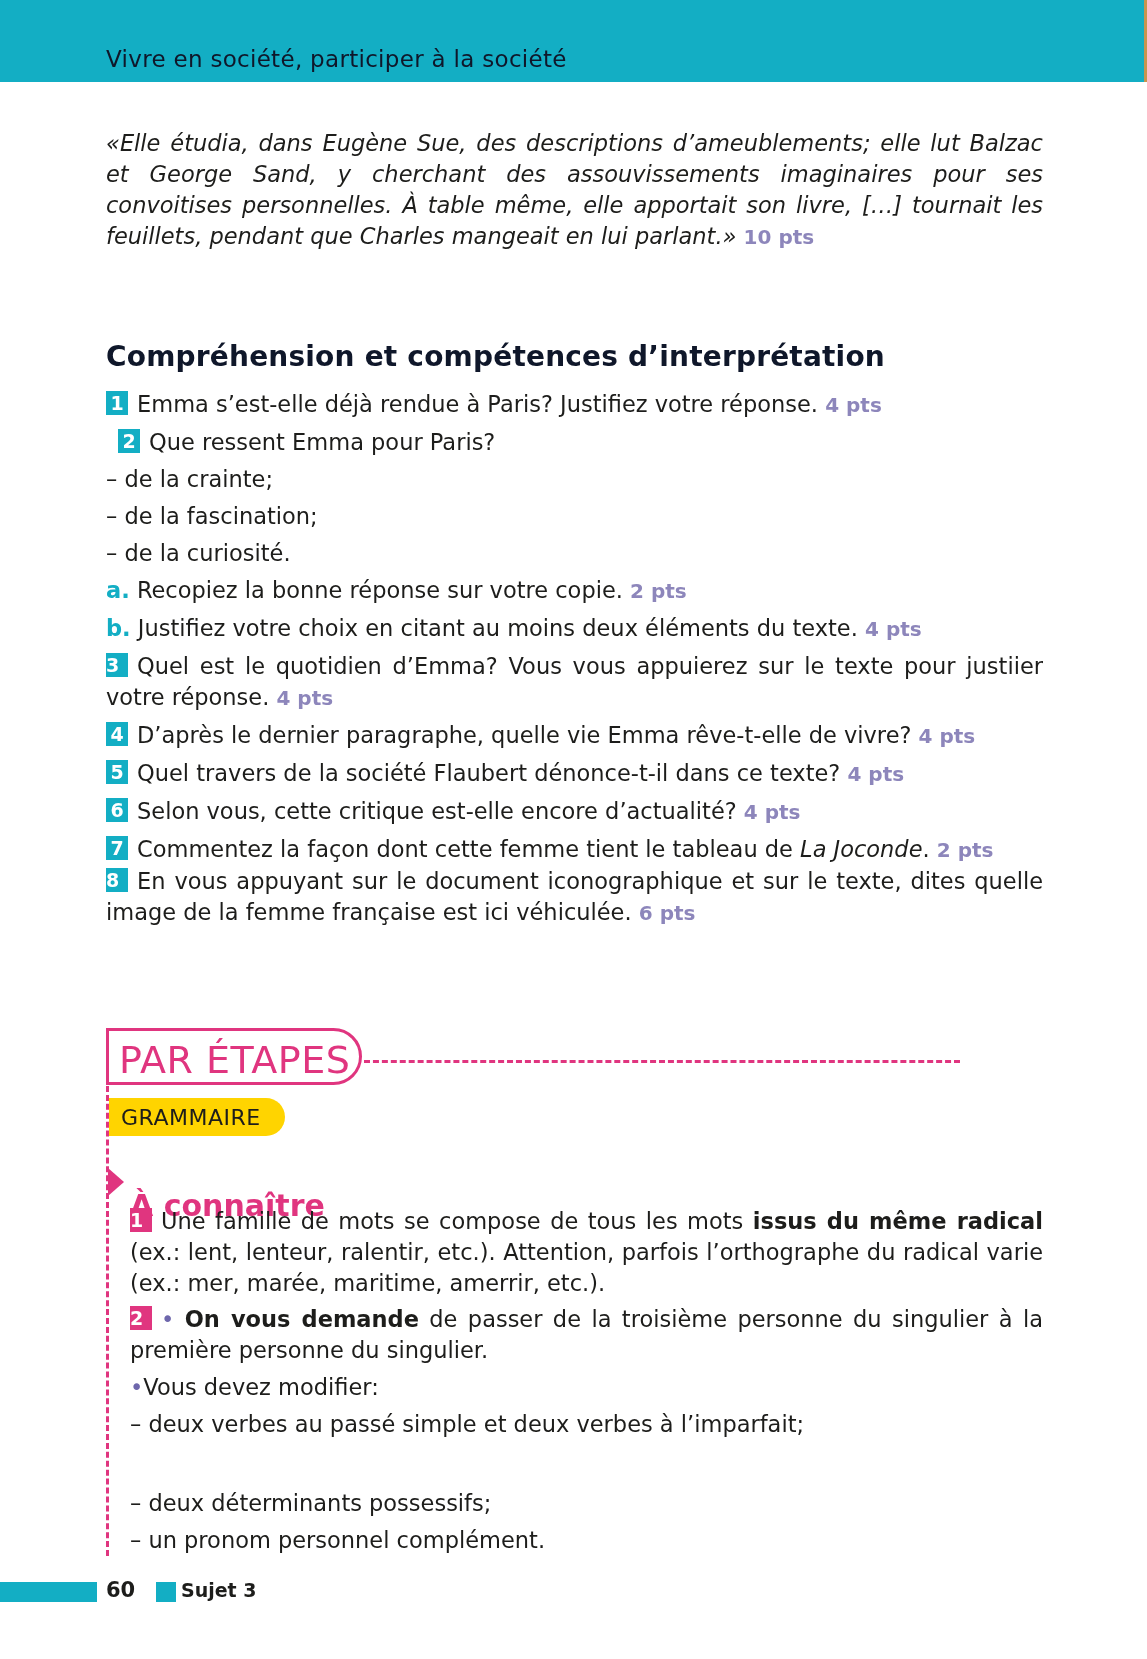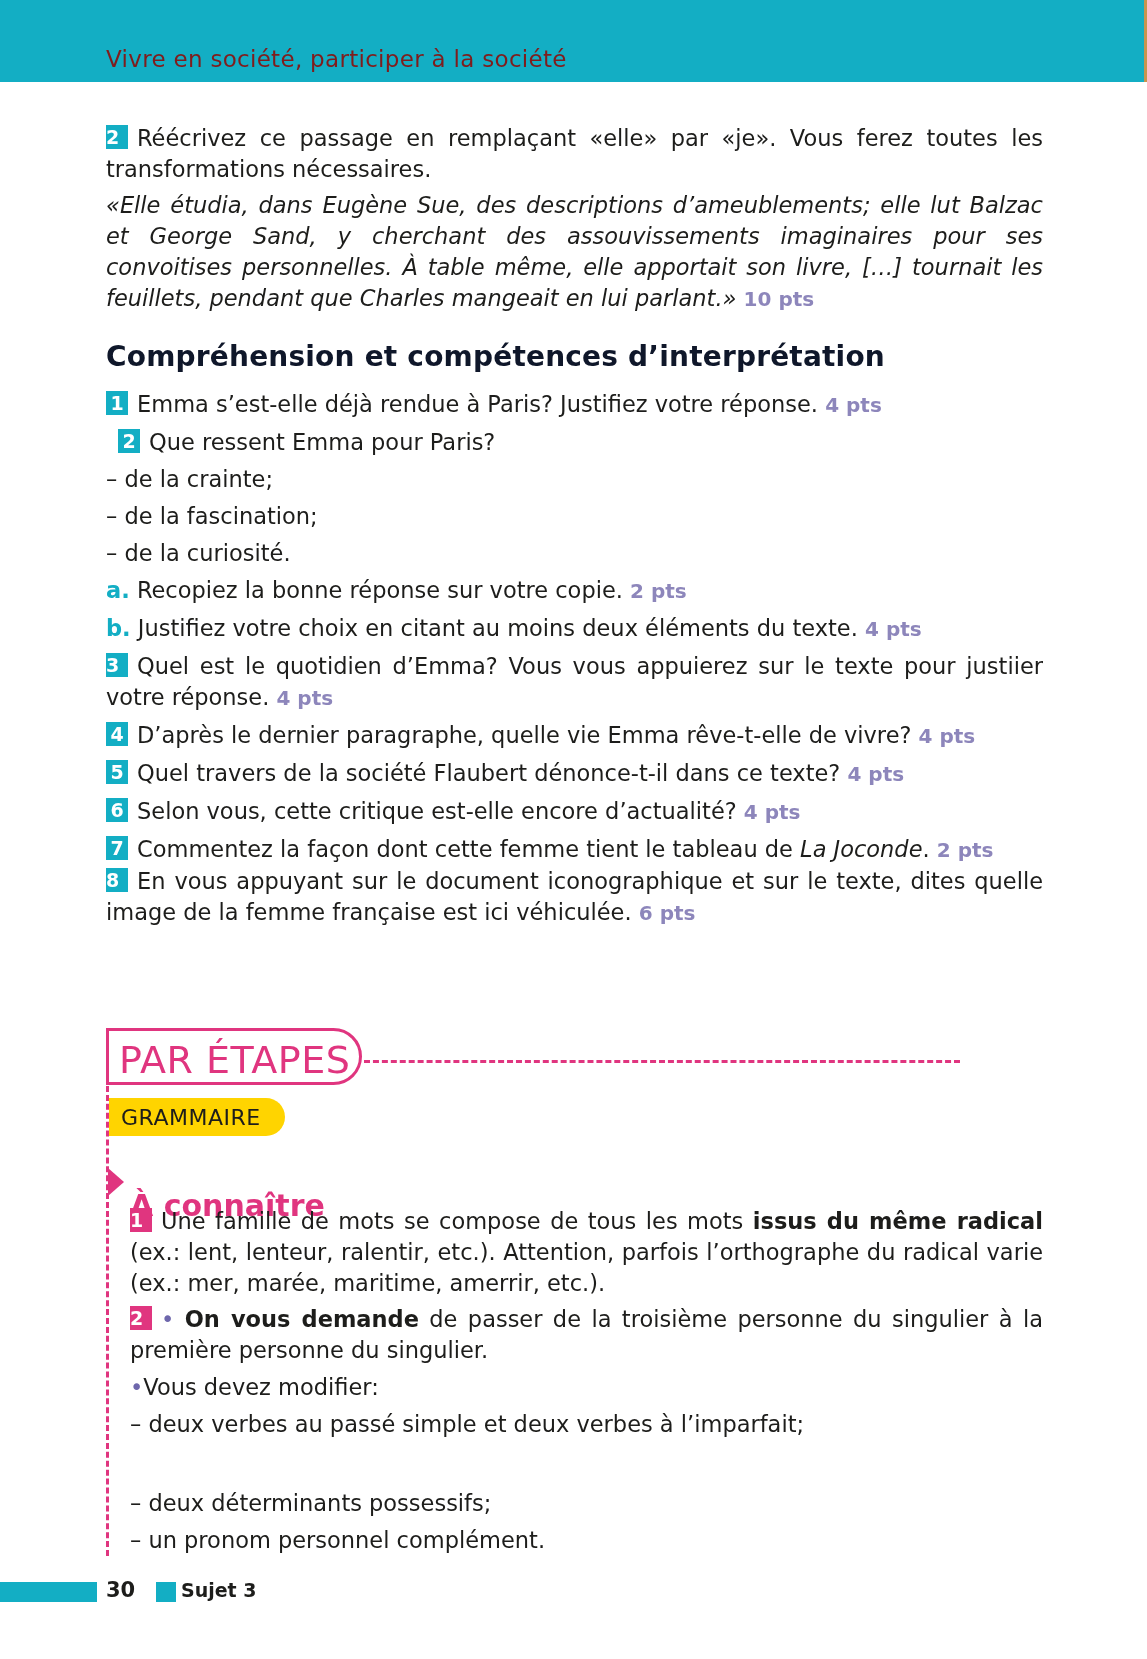--- a/index.html
+++ b/index.html
@@ -1,20 +1,20 @@
 <!DOCTYPE html>
 <html><head>
 <meta charset="utf-8">
 <style>
   html, body { margin:0; padding:0; background:#ffffff; }
   body { width:1147px; height:1659px; position:relative; overflow:hidden;
          font-family:"DejaVu Sans", sans-serif; color:#1d1d1b; }
   .header { position:absolute; left:0; top:0; width:1147px; height:82px; background:#13aec4; }
   .header .edge { position:absolute; right:0; top:0; width:3px; height:82px; background:#c8954f; }
-  .header-title { position:absolute; left:106px; top:46px; color:#7f1d1d; font-size:23px; letter-spacing:0.3px;
+  .header-title { position:absolute; left:106px; top:46px; color:#0f172a; font-size:23px; letter-spacing:0.3px;
                   font-family:"DejaVu Sans", sans-serif; }
   .content { position:absolute; left:106px; width:937px; }
   .p { font-size:22.5px; line-height:31px; margin:0; }
   .justify { text-align:justify; text-align-last:left; }
   .num { display:inline-block; background:#13aec4; color:#fff; font-weight:bold; font-size:19px;
          line-height:24px; width:22px; text-align:center; margin-right:9px; vertical-align:2px; }
   .num.pink { background:#e0357f; }
   .pts { color:#8d86bb; font-weight:bold; font-size:20px; }
   .quote { font-style:italic; }
   .section-title { color:#0f172a; font-size:28px; font-weight:bold; letter-spacing:0.2px; }
@@ -39,23 +39,20 @@
 </style>
 </head>
 <body>
 
 <div class="header">
   <div class="header-title">Vivre en société, participer à la société</div>
   <div class="edge"></div>
 </div>
 
 <div class="content" style="top:123px;">
-  <p class="p justify">
-    <span class="num">2</span><span>Réécrivez ce passage en remplaçant «elle» par «je». Vous ferez toutes les transformations nécessaires.</span>
-  </p>
   <p class="p quote justify" style="margin-top:5px;">
     <span>«Elle étudia, dans Eugène Sue, des descriptions d’ameublements; elle lut Balzac et George Sand, y cherchant des assouvissements imaginaires pour ses convoitises personnelles. À table même, elle apportait son livre, […] tournait les feuillets, pendant que Charles mangeait en lui parlant.»</span>
     <span class="pts" style="font-style:normal;">10 pts</span>
   </p>
 </div>
 
 <div class="content" style="top:340px;">
   <div class="section-title">Compréhension et compétences d’interprétation</div>
 </div>
 
@@ -115,15 +112,15 @@
   </p>
   <p class="p" style="margin-bottom:6px;">
     <span class="bullet">•</span><span>Vous devez modifier:</span>
   </p>
   <p class="p" style="margin-bottom:6px;">– deux verbes au passé simple et deux verbes à l’imparfait;</p>
   <p class="p" style="margin-bottom:6px;margin-top:48px;">– deux déterminants possessifs;</p>
   <p class="p" style="margin-bottom:6px;">– un pronom personnel complément.</p>
 </div>
 
 <div class="footer-bar"></div>
-<div class="footer-num">30</div>
+<div class="footer-num">60</div>
 <div class="footer-sq"></div>
 <div class="footer-label">Sujet 3</div>
 
 </body></html>

